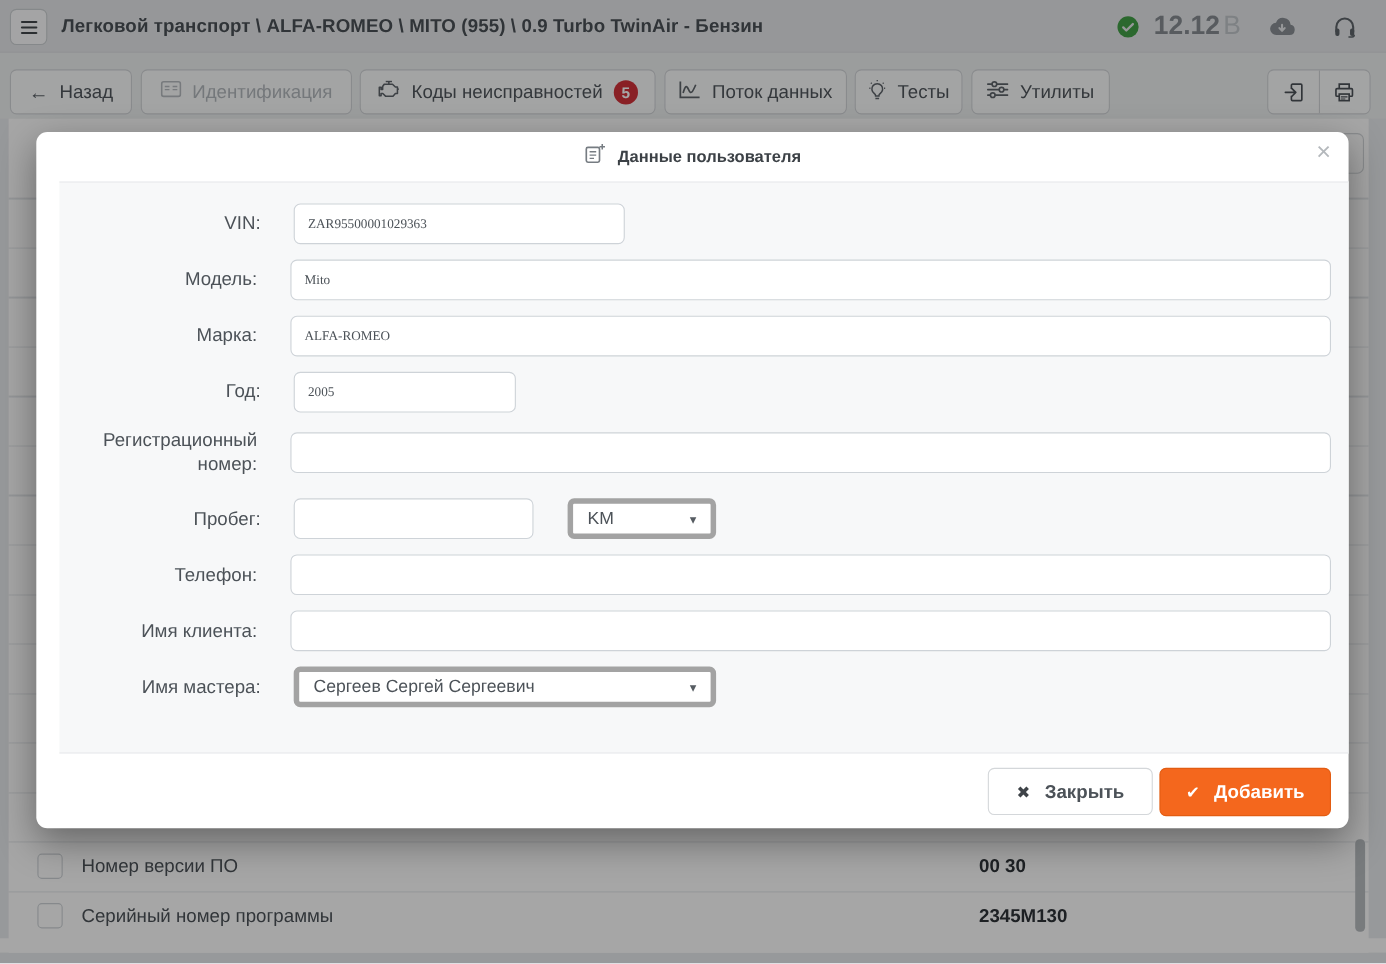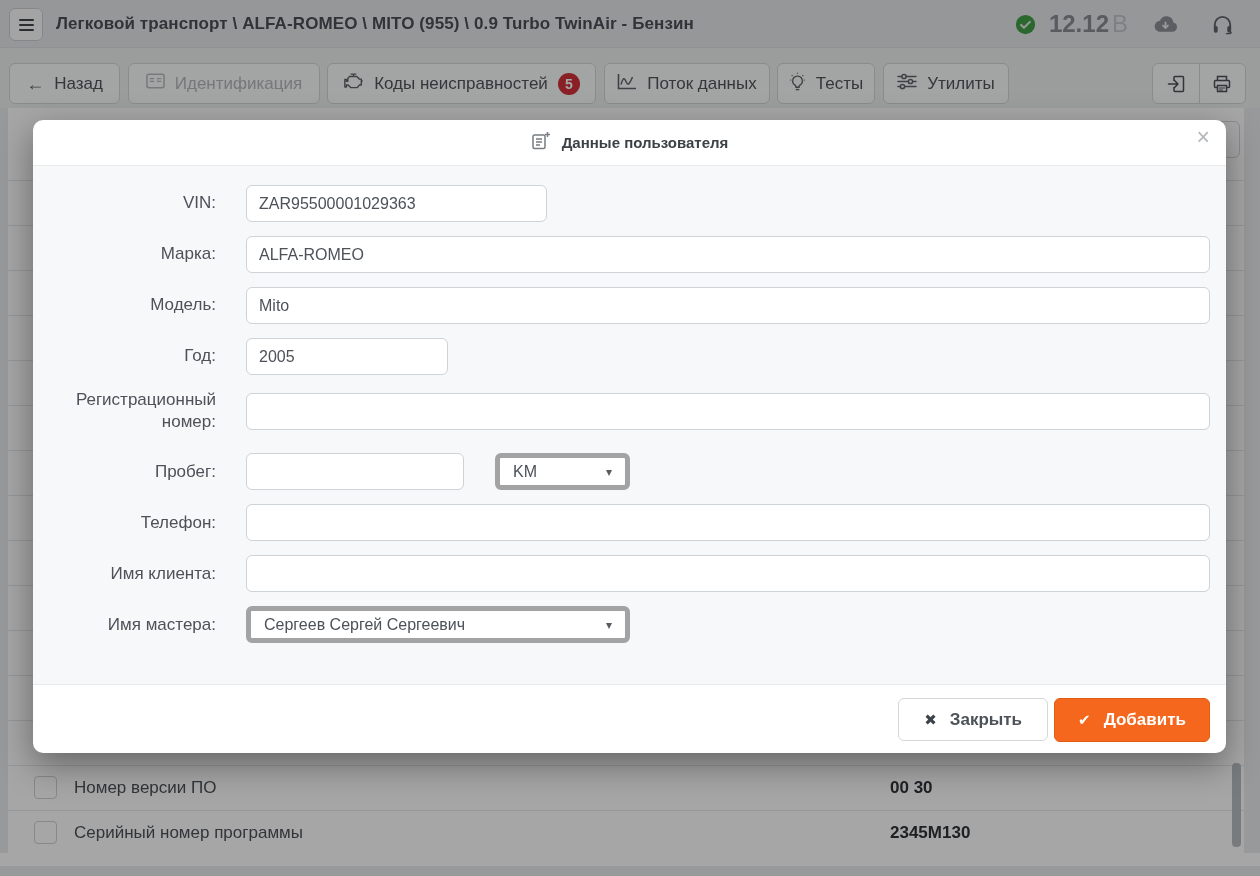--- a/index.html
+++ b/index.html
@@ -49,24 +49,24 @@
   .bg-label { position:absolute; left:66px; font-size:17px; color:#4c5258; }
   .bg-value { position:absolute; left:882px; font-size:17px; font-weight:700; color:#2e3338; }
   .scroll-thumb { position:absolute; left:1232px; top:655px; width:9px; height:84px; background:#b9bdc1; border-radius:4px; }
 
   
   .overlay { position:absolute; inset:0; background:rgba(0,0,0,0.35); }
   .modal { position:absolute; left:33px; top:120px; width:1193px; height:633px; background:#fff; border-radius:10px; box-shadow:0 12px 34px rgba(0,0,0,.38); }
   .modal-header { position:relative; height:45px; display:flex; align-items:center; justify-content:center; gap:11px; }
   .modal-title { font-size:15px; font-weight:600; color:#3c4146; }
   .modal-close { position:absolute; right:16px; top:6px; font-size:23px; color:#b4b8bc; cursor:pointer; line-height:1; }
-  .modal-body { height:520px; background:#f7f8f9; border-top:1px solid #e8eaec; border-bottom:1px solid #e8eaec; padding:19px 16px 0 16px; }
+  .modal-body { height:520px; background:#f7f8f9; border-top:1px solid #e8eaec; border-bottom:1px solid #e8eaec; padding:19px 16px 0 16px;margin-left:21px; }
   .frow { display:flex; align-items:center; margin-bottom:14px; }
   .frow label { width:167px; text-align:right; margin-right:30px; font-size:17px; color:#4c5258; line-height:1.3; }
-  .frow input { height:37px; border:1px solid #ced3d8; border-radius:6px; background:#fff; font-size:16px; color:#4c5258; padding:0 12px; font-family:Liberation Sans, sans-serif; outline:none; }
+  .frow input { height:37px; border:1px solid #ced3d8; border-radius:6px; background:#fff; font-size:12px; color:#4c5258; padding:0 12px; font-family:Liberation Serif, serif; outline:none; }
   .w-short { width:301px; } .w-year { width:202px; } .w-wide { width:964px; } .w-mileage { width:218px; }
   .gap-top { margin-top:20px; }
   .combo { height:37px; border:5px solid #a3a3a3; border-radius:6px; background:#fff; display:flex; align-items:center; justify-content:space-between; padding:0 13px; font-size:16px; color:#4c5258; cursor:pointer; }
   .combo-unit { width:135px; margin-left:31px; }
   .combo-master { width:384px; }
   .caret { font-size:12px; color:#565c62; }
   .modal-footer { height:66px; display:flex; justify-content:flex-end; align-items:flex-start; gap:6px; padding:13px 16px 0 0; }
   .btn-close { height:43px; padding:0 25px; background:#fff; border:1px solid #d4d7da; border-radius:6px; font-size:17px; font-weight:600; color:#4c5258; display:flex; align-items:center; gap:13px; cursor:pointer; font-family:inherit; }
   .btn-close .x { font-size:15px; color:#3e4348; }
   .btn-add { height:44px; padding:0 23px; background:#f4671d; border:1px solid #e25c12; border-radius:6px; font-size:17px; font-weight:600; color:#fff; display:flex; align-items:center; gap:13px; cursor:pointer; font-family:inherit; }
@@ -214,26 +214,26 @@
       <span class="modal-title">Данные пользователя</span>
       <span class="modal-close">×</span>
     </div>
 
     <div class="modal-body">
       <div class="frow">
         <label>VIN:</label>
         <input class="w-short" type="text" value="ZAR95500001029363" style="">
       </div>
       <div class="frow">
+        <label>Модель:</label>
+        <input class="w-wide" type="text" value="Mito" style="">
+      </div>
+      <div class="frow">
         <label>Марка:</label>
         <input class="w-wide" type="text" value="ALFA-ROMEO" style="">
-      </div>
-      <div class="frow">
-        <label>Модель:</label>
-        <input class="w-wide" type="text" value="Mito" style="">
       </div>
       <div class="frow">
         <label>Год:</label>
         <input class="w-year" type="text" value="2005" style="">
       </div>
       <div class="frow">
         <label>Регистрационный номер:</label>
         <input class="w-wide" type="text" value="" style="">
       </div>
       <div class="frow gap-top">

